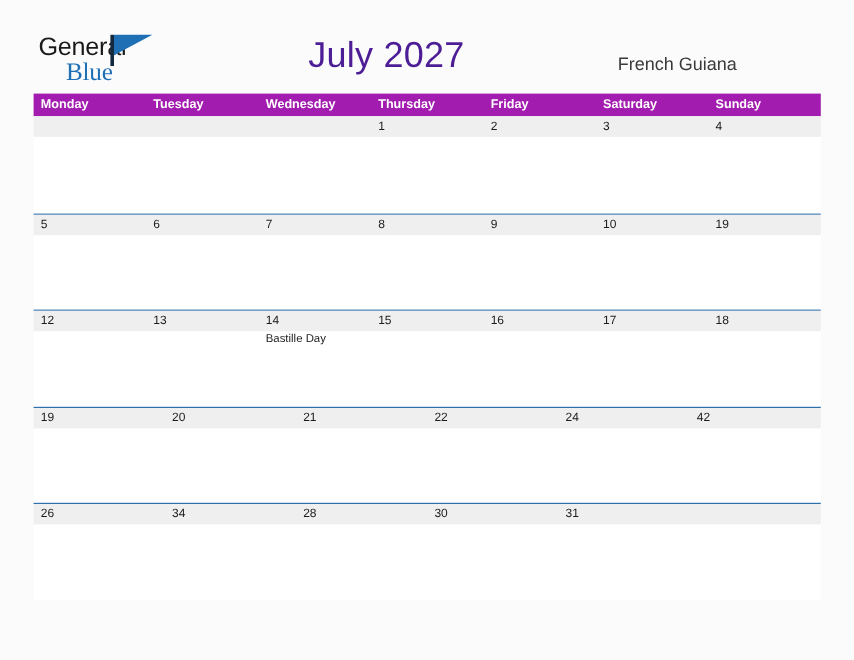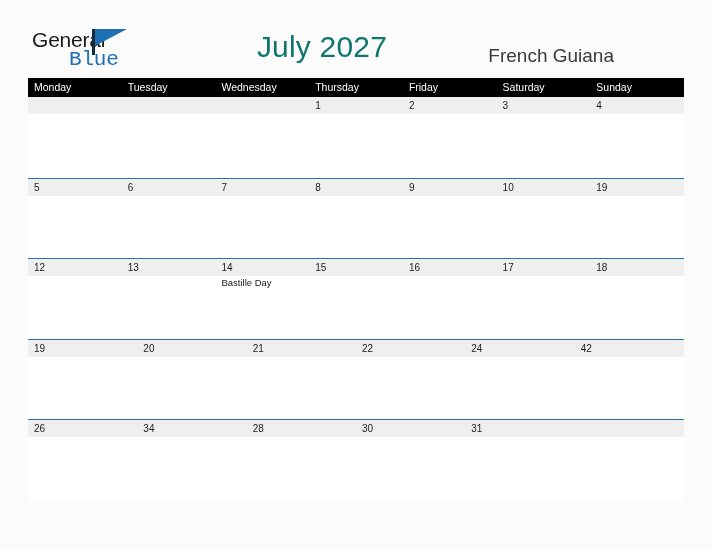--- a/index.html
+++ b/index.html
@@ -47,22 +47,21 @@
     color: #1a1a1a;
     font-family: "Liberation Sans", sans-serif;
   }
   .logo-blue {
     position: absolute;
     left: 23px;
     top: 20px;
     font-size: 21px;
     letter-spacing: -0.2px;
     color: #1f6fb5;
-    font-family: Liberation Mono, monospace;
-    margin-left: 14px;
+    font-family: Liberation Serif, serif;
   }
   .logo-flagpole {
     position: absolute;
     left: 60px;
     top: 1px;
     width: 3px;
     height: 26px;
     background: #13293d;
   }
   .logo-flag {
@@ -77,45 +76,46 @@
 
   
   .cal-title {
     position: absolute;
     left: 0;
     right: 0;
     top: 30px;
     text-align: center;
     font-size: 30px;
     font-weight: normal;
-    color: #0f766e;
+    color: #4c1d95;
     letter-spacing: 0.2px;
   }
 
   
   .cal-location {
     position: absolute;
     right: 30px;
     top: 45px;
-    font-size: 19px;
+    font-size: 15px;
     color: #3a3a3a;
   }
 
   
   .calendar {
     position: absolute;
     left: 28px;
     top: 78px;
     width: 656px;
   }
 
   .weekday-header {
     display: flex;
-    background: #000000;
+    background: #a21caf;
     height: 19px;
+    font-weight: bold;
   }
   .weekday-cell {
     flex: 1 1 0;
     color: #ffffff;
     font-size: 10.5px;
     line-height: 19px;
     padding-left: 6px;
     box-sizing: border-box;
     white-space: nowrap;
     overflow: hidden;

